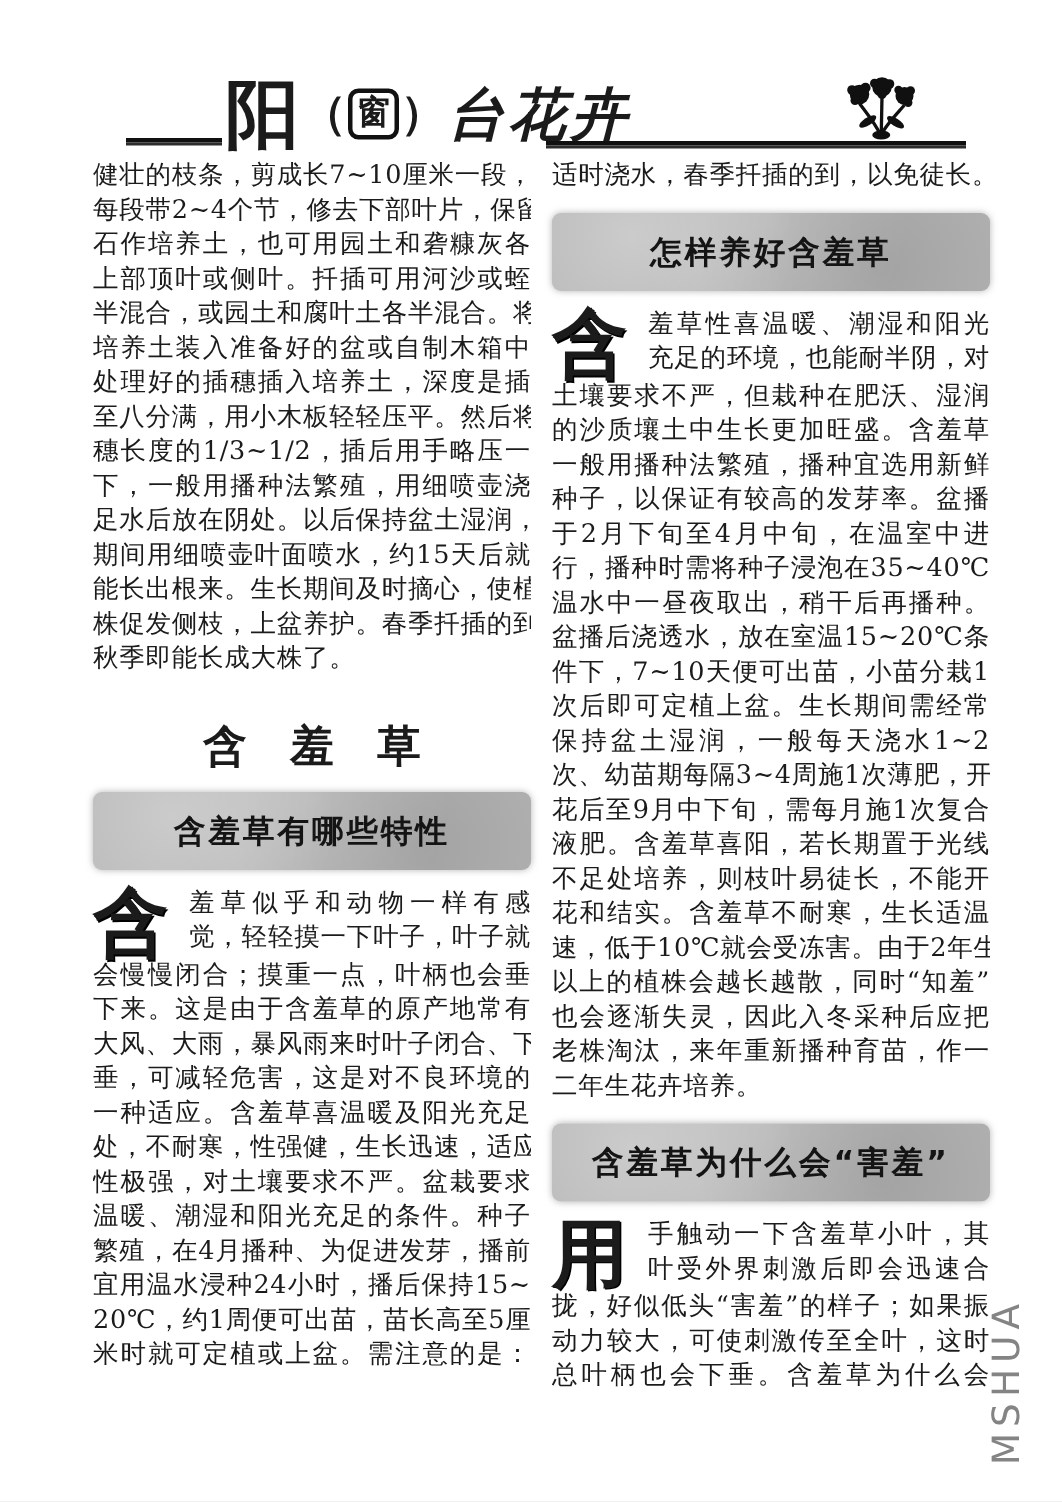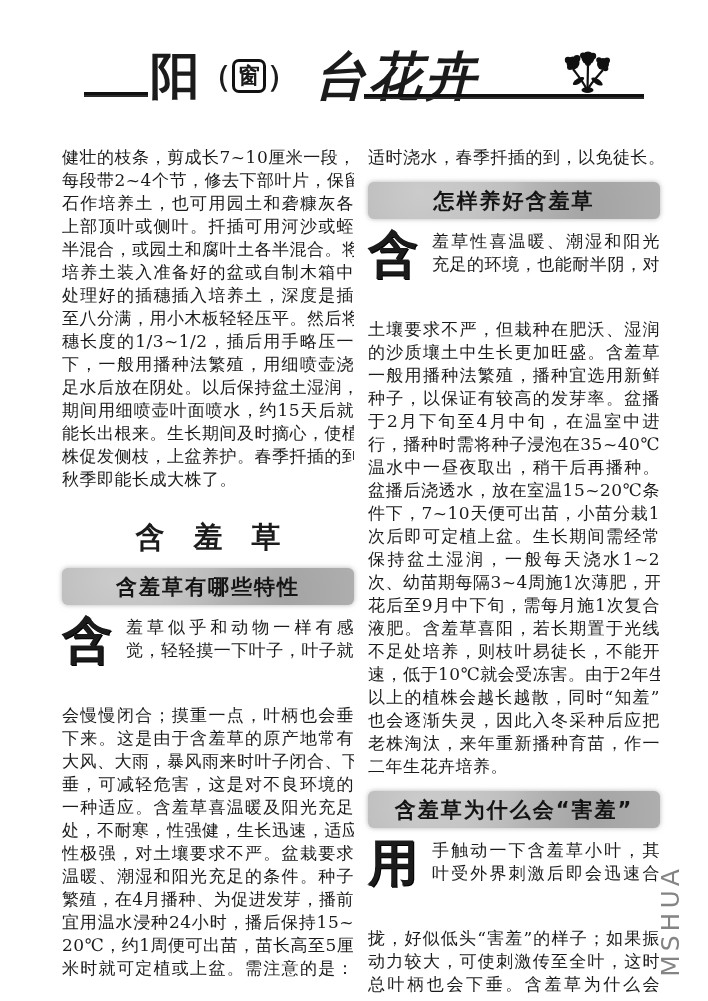--- a/index.html
+++ b/index.html
@@ -15,51 +15,51 @@
   .header-title {
     position:absolute; left:150px; top:48px; height:56px;
     display:flex; align-items:center; white-space:nowrap;
   }
   .t-big   { font-size:50px; font-weight:900; line-height:1; }
   .t-paren { font-size:30px; font-weight:700; line-height:1; margin:0 1px; }
   .t-box   {
     display:inline-block; font-size:22px; font-weight:900; line-height:1.15;
     border:3px solid #111; border-radius:7px; padding:1px 3px;
   }
-  .t-rest  { font-size:52px; font-weight:900; line-height:1; letter-spacing:3px; font-style:italic;margin-left:16px; }
+  .t-rest  { font-size:38px; font-weight:900; line-height:1; letter-spacing:3px; font-style:italic; }
 
   .rule { position:absolute; height:3px; border-top:3px solid #101010; border-bottom:2px solid #2c2c2c; }
   .rule-left  { left:84px;  top:92px; width:64px; }
   .rule-right { left:364px; top:94px; width:280px; }
 
   .flower { position:absolute; left:560px; top:50px; width:54px; height:44px; }
 
   
   .col { position:absolute; top:100px; width:292px; }
   .col-left  { left:62px; }
   .col-right { left:368px; }
 
   .tline {
     font-size:17px; line-height:23px; letter-spacing:0.5px;
     text-align:justify; text-align-last:justify; text-justify:inter-character;
     overflow:hidden; max-height:23px; white-space:nowrap;
   }
   .endpara .tline:last-child { text-align-last:left; }
 
-  .block { width:100%;margin-top:40px; }
+  .block { width:100%; }
   .pad-top { padding-top:6px; }
 
   .section-title {
     margin-top:28px; text-align:center;
     font-size:29px; font-weight:900; line-height:36px;
     font-family:"DejaVu Serif","Liberation Serif",serif;
   }
 
   .bar {
-    margin-top:13px; height:37px; border-radius:6px;
+    margin-top:13px; height:52px; border-radius:6px;
     background-color:#b5b5b5;
     background-image:
       radial-gradient(circle at 18% 30%, rgba(255,255,255,0.30), transparent 45%),
       radial-gradient(circle at 75% 70%, rgba(0,0,0,0.10), transparent 55%),
       radial-gradient(circle at 50% 10%, rgba(255,255,255,0.18), transparent 60%);
     box-shadow:0 0 5px rgba(120,120,120,0.55);
     display:flex; align-items:center; justify-content:center;
   }
   .bar span {
     font-family:"DejaVu Sans","Liberation Sans",sans-serif;
@@ -197,20 +197,21 @@
         <div class="tline">行，播种时需将种子浸泡在35~40℃</div>
         <div class="tline">温水中一昼夜取出，稍干后再播种。</div>
         <div class="tline">盆播后浇透水，放在室温15~20℃条</div>
         <div class="tline">件下，7~10天便可出苗，小苗分栽1</div>
         <div class="tline">次后即可定植上盆。生长期间需经常</div>
         <div class="tline">保持盆土湿润，一般每天浇水1~2</div>
         <div class="tline">次、幼苗期每隔3~4周施1次薄肥，开</div>
         <div class="tline">花后至9月中下旬，需每月施1次复合</div>
         <div class="tline">液肥。含羞草喜阳，若长期置于光线</div>
         <div class="tline">不足处培养，则枝叶易徒长，不能开</div>
+        <div class="tline">花和结实。含羞草不耐寒，生长适温</div>
         <div class="tline">速，低于10℃就会受冻害。由于2年生</div>
         <div class="tline">以上的植株会越长越散，同时“知羞”</div>
         <div class="tline">也会逐渐失灵，因此入冬采种后应把</div>
         <div class="tline">老株淘汰，来年重新播种育苗，作一</div>
         <div class="tline">二年生花卉培养。</div>
       </div>
 
     <div class="bar">
       <span>含羞草为什么会“害羞”</span>
     </div>

